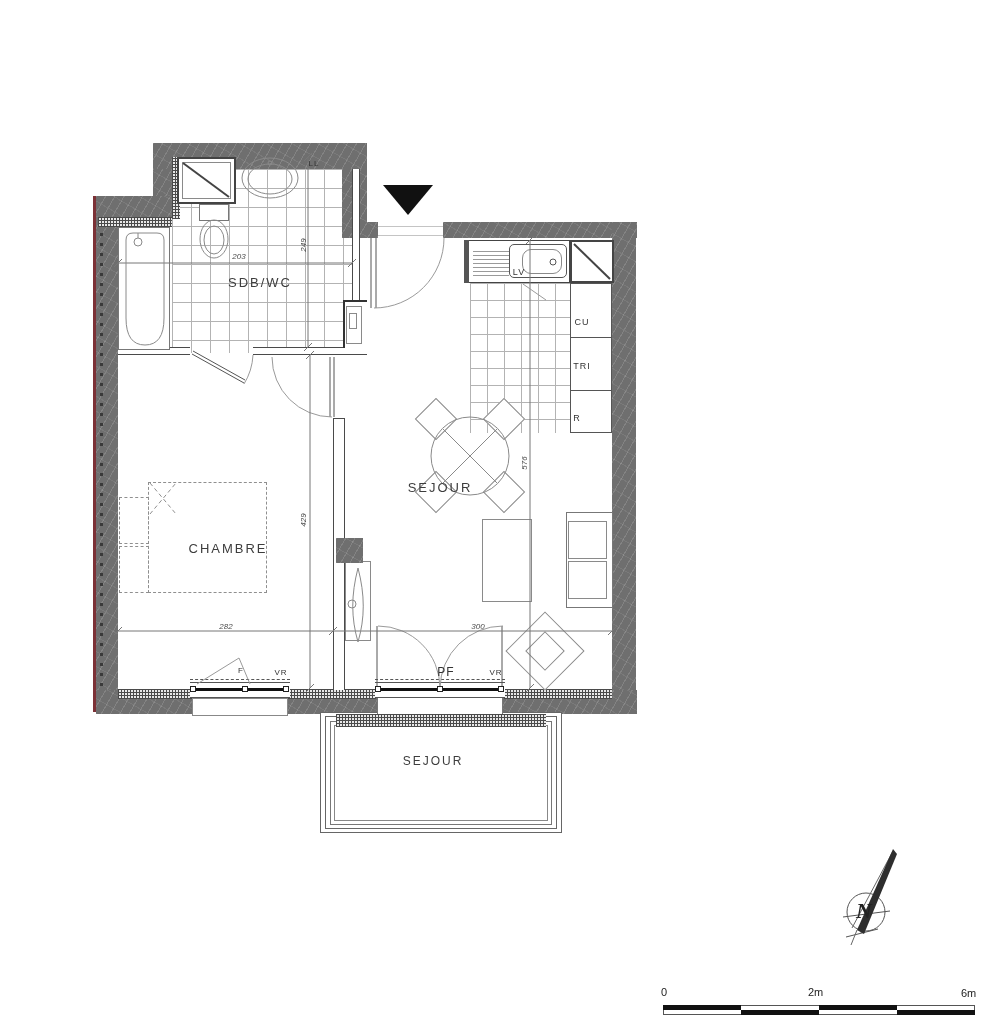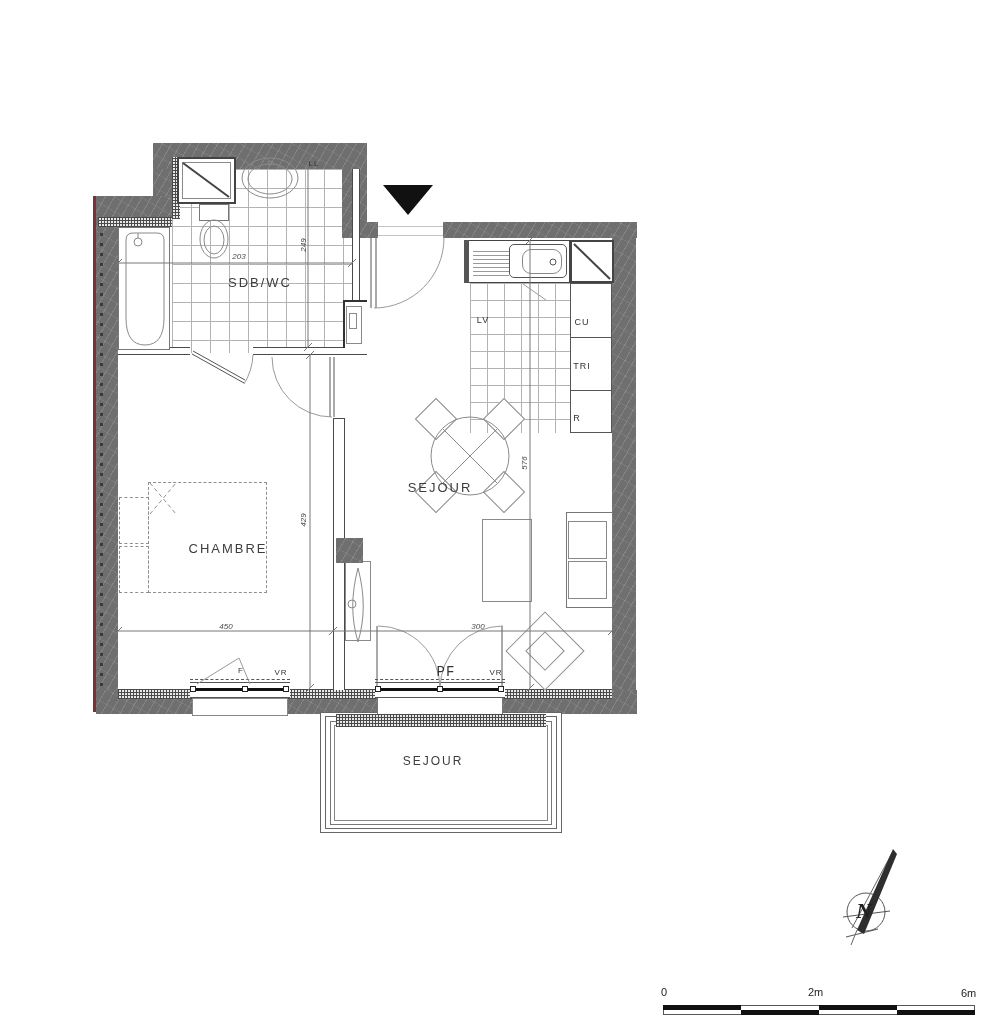--- a/index.html
+++ b/index.html
@@ -225,34 +225,34 @@
       <polygon points="893,849 897,854 864,934 857,930" fill="#2e2e2e" stroke="none"></polygon>
     </g>
   </svg>
 
   <div class="lblroom" style="left:260px;top:282px;">SDB/WC</div>
   <div class="lblroom" style="left:228px;top:548px;">CHAMBRE</div>
   <div class="lblroom" style="left:440px;top:487px;">SEJOUR</div>
   <div class="lblroom" style="left:433px;top:761px;font-size:12px;">SEJOUR</div>
 
   <div class="lblsm" style="left:314px;top:163px;font-size:8px;">LL</div>
-  <div class="lblsm" style="left:483px;top:272px;margin-top:48px;">LV</div>
+  <div class="lblsm" style="left:519px;top:272px;">LV</div>
   <div class="lblsm" style="left:582px;top:322px;">CU</div>
   <div class="lblsm" style="left:582px;top:366px;">TRI</div>
   <div class="lblsm" style="left:577px;top:418px;">R</div>
 
   <div class="lblsm" style="left:241px;top:670px;font-size:8px;">F</div>
   <div class="lblsm" style="left:281px;top:672px;font-size:8px;">VR</div>
-  <div class="lblsm" style="left:446px;top:672px;font-size:14px;font-family:Liberation Mono, monospace;">PF</div>
+  <div class="lblsm" style="left:446px;top:672px;font-size:12px;">PF</div>
   <div class="lblsm" style="left:496px;top:672px;font-size:8px;">VR</div>
 
   <div class="lbldim" style="left:239px;top:256px;">203</div>
   <div class="lbldim rot" style="left:303px;top:245px;">249</div>
   <div class="lbldim rot" style="left:303px;top:520px;">429</div>
-  <div class="lbldim" style="left:226px;top:626px;">450</div>
+  <div class="lbldim" style="left:226px;top:626px;">282</div>
   <div class="lbldim" style="left:478px;top:626px;">300</div>
   <div class="lbldim rot" style="left:524px;top:463px;">576</div>
 
   <div class="abs" style="left:856px;top:898px;z-index:6;font-family:'Liberation Serif',serif;font-style:italic;font-weight:bold;font-size:22px;color:#222;">N</div>
 
   <div class="lblscale" style="left:661px;top:986px;">0</div>
   <div class="lblscale" style="left:808px;top:986px;">2m</div>
   <div class="lblscale" style="left:961px;top:987px;">6m</div>
   <div class="abs" style="left:663px;top:1005px;width:312px;height:10px;border:1px solid #555;z-index:5;box-sizing:border-box;"></div>
   <div class="scaleseg" style="left:663px;top:1005px;width:78px;height:5px;"></div>

